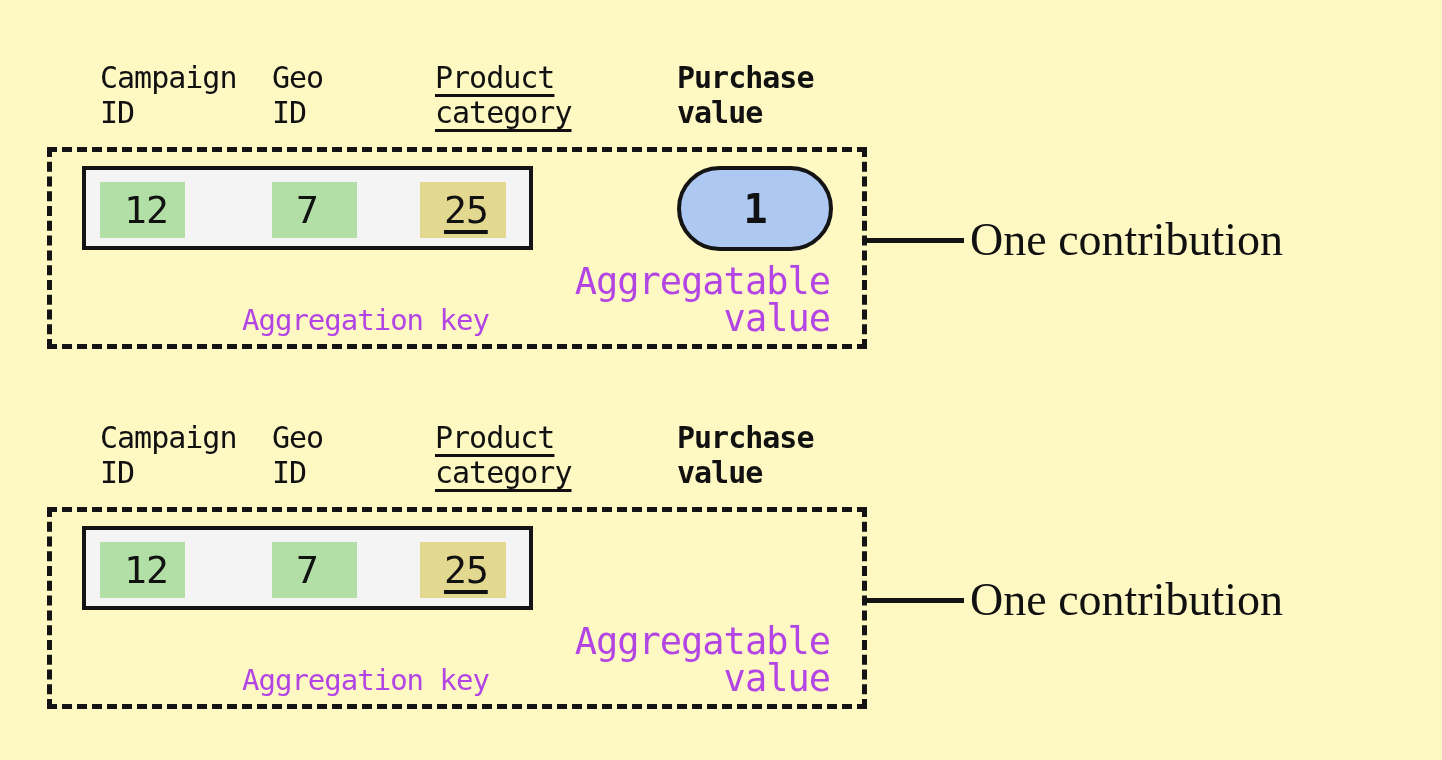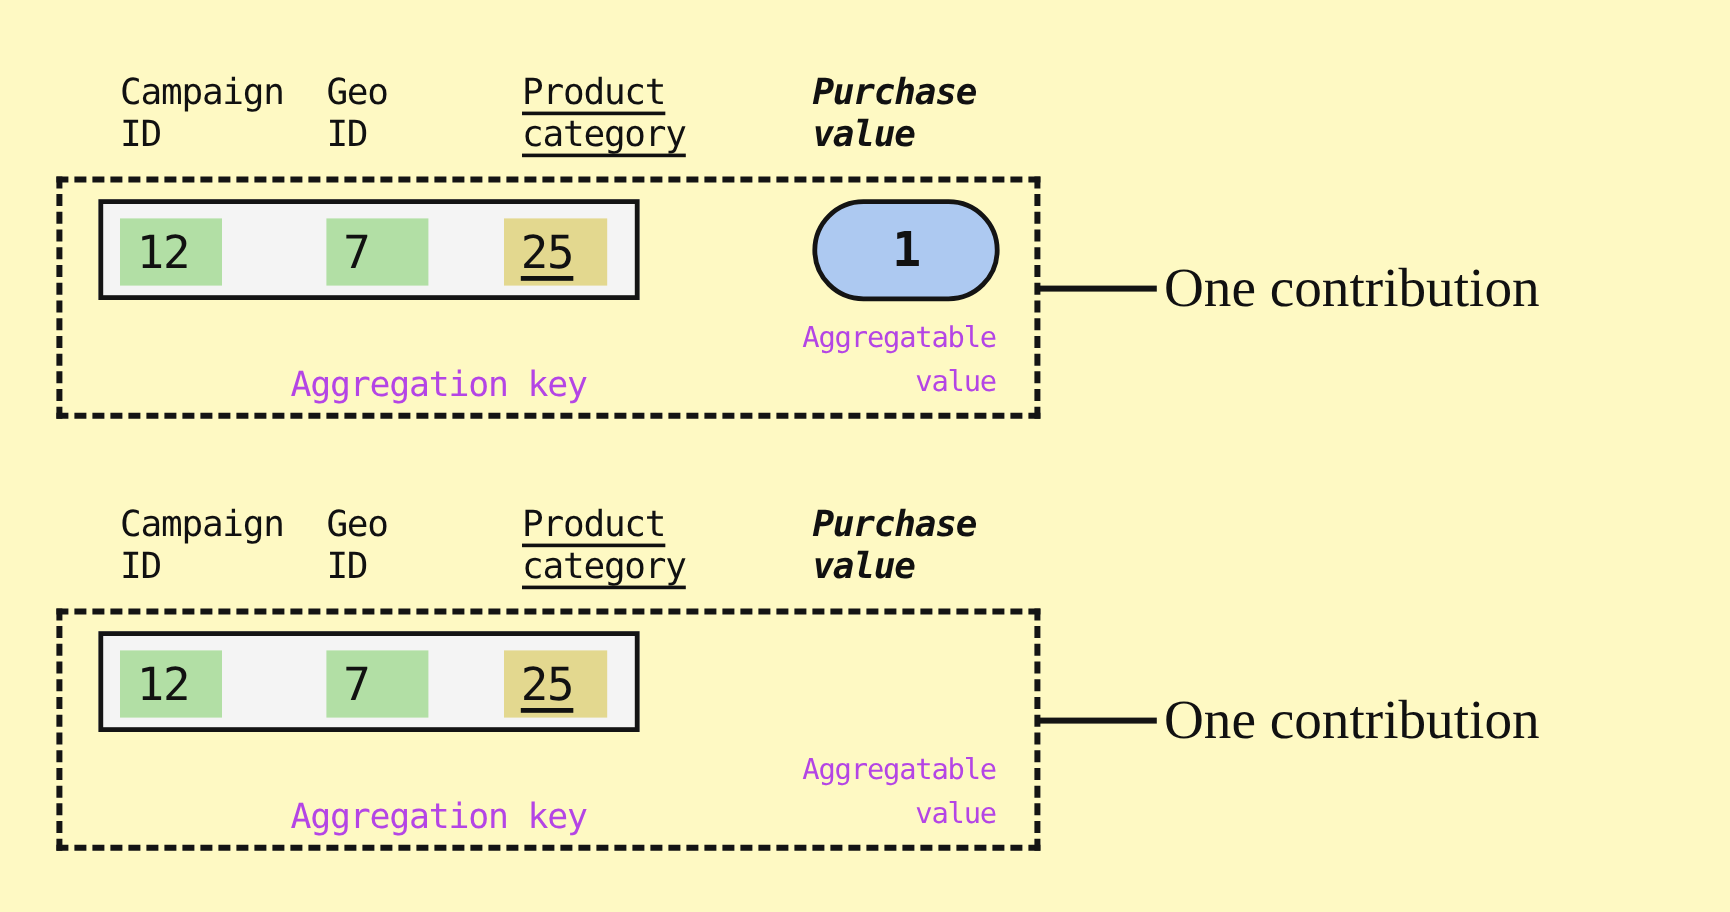--- a/index.html
+++ b/index.html
@@ -3,34 +3,34 @@
 <meta charset="utf-8">
 <style>
   html,body { margin:0; padding:0; background:#ffffff; }
   .canvas {
     position:relative; width:1442px; height:760px; background:#fef9c3;
     font-family:"DejaVu Sans Mono", monospace; color:#111111; overflow:hidden;
   }
   .contribution { position:absolute; left:0; width:1442px; height:360px; }
 
   .hdr { position:absolute; top:60px; font-size:30px; line-height:35px; letter-spacing:-1px; }
-  .hdr.bold { font-weight:700;font-style:italic; }
+  .hdr.bold { font-weight:700; }
   .hdr-underline span { text-decoration:underline; text-underline-offset:6px; text-decoration-thickness:3px;margin-top:32px; }
 
   .dashed-box {
     position:absolute; left:47px; top:147px; width:820px; height:202px;
     box-sizing:border-box; border:5px dashed var(--ink);
   }
   .record-box {
     position:absolute; left:82px; top:166px; width:451px; height:84px;
     box-sizing:border-box; border:4px solid var(--ink); background:var(--recordBg);
   }
   .cell {
     position:absolute; top:182px; height:56px; box-sizing:border-box;
-    display:flex; align-items:center; padding-left:14px;
+    display:flex; align-items:center; padding-left:24px;
     font-size:38px; letter-spacing:-1px;
   }
   .cell.green  { background:var(--green); }
   .cell.yellow { background:var(--yellow); }
   .cell .u { text-decoration:underline; text-underline-offset:7px; text-decoration-thickness:4px; }
   .cell-1 { left:100px; width:85px; }
   .cell-2 { left:272px; width:85px; }
   .cell-3 { left:420px; width:86px; }
 
   .pill {
@@ -40,21 +40,21 @@
     font-size:40px; font-weight:700; letter-spacing:-1px;
   }
 
   .agg-key {
     position:absolute; left:242px; top:263px; font-size:29px; letter-spacing:-1px;
     color:var(--purple);
     margin-top:40px;
   }
   .agg-value {
     position:absolute; left:530px; top:263px; width:300px; text-align:right;
-    font-size:24px; line-height:37px; letter-spacing:-1px; color:var(--purple);
+    font-size:37px; line-height:37px; letter-spacing:-1px; color:var(--purple);
   }
 
   .connector { position:absolute; left:866px; top:238px; width:98px; height:5px; background:var(--ink); }
   .callout {
     position:absolute; left:970px; top:212px;
     font-family:Liberation Serif, serif; font-size:46px; line-height:56px; color:#111111;
   }
 </style>
 </head>
 <body>

